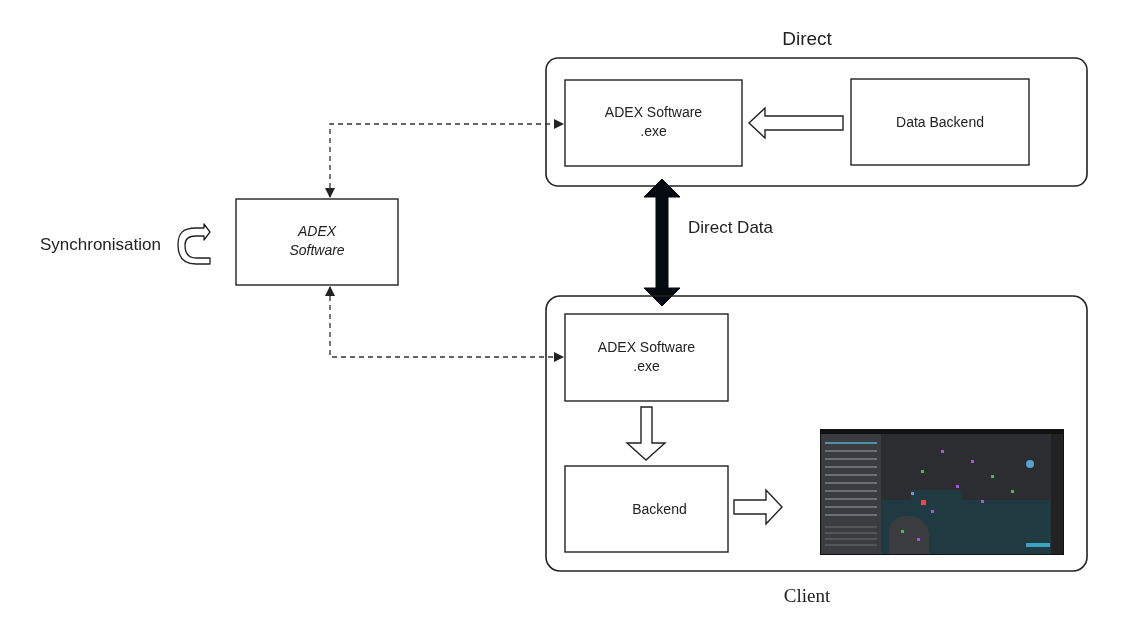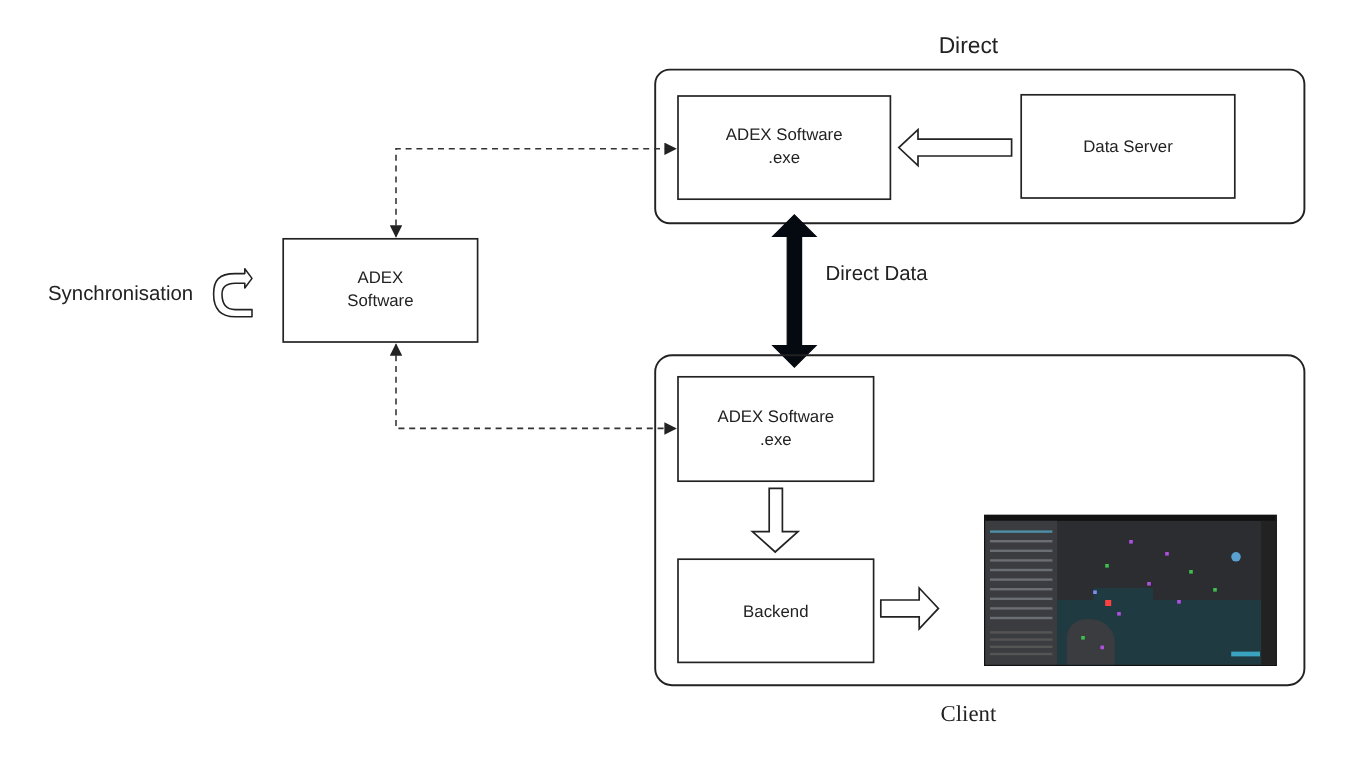--- a/index.html
+++ b/index.html
@@ -54,39 +54,39 @@
   <path d="M734,500 L766,500 L766,490 L782,507 L766,524 L766,514 L734,514 Z" fill="#fff" stroke="#222" stroke-width="1.4"></path>
 </svg>
 
 <div class="lbl group-title" style="left:747px; top:28px; width:120px;">Direct</div>
 
 <div class="lbl box-text" style="left:565px; top:103px; width:177px;">
   <div>ADEX Software</div>
   <div>.exe</div>
 </div>
 
-<div class="lbl box-text" style="left:851px; top:113px; width:178px;">Data Server</div>
+<div class="lbl box-text" style="left:851px; top:113px; width:178px;">Data Backend</div>
 
-<div class="lbl box-text" style="left:236px; top:222px; width:162px;">
+<div class="lbl box-text" style="left:236px; top:222px; width:162px;font-style:italic;">
   <div>ADEX</div>
   <div>Software</div>
 </div>
 
 <div class="lbl side-text" style="left:40px; top:233px; width:140px;">Synchronisation</div>
 
 <div class="lbl side-text" style="left:688px; top:216px; width:140px;">
   <div>Direct Data</div>
 </div>
 
 <div class="lbl box-text" style="left:565px; top:338px; width:163px;">
   <div>ADEX Software</div>
   <div>.exe</div>
 </div>
 
-<div class="lbl box-text" style="left:565px; top:500px; width:163px;">Backend</div>
+<div class="lbl box-text" style="left:565px; top:500px; width:163px;padding-left:13px;">Backend</div>
 
 <div class="lbl group-title" style="left:747px; top:585px; width:120px;font-family:Liberation Serif, serif;">Client</div>
 
 <div class="thumb" title="ADEX client map display (screenshot thumbnail)">
   <div class="topbar"></div>
   <div class="sea" style="left:60px; top:70px; width:170px; height:54px; background:#1f3a40;"></div>
   <div class="sea" style="left:90px; top:60px; width:50px; height:20px; background:#1f3a40;"></div>
   <div class="sea" style="left:68px; top:86px; width:40px; height:38px; background:#3a3c40; border-radius:40% 50% 0 0;"></div>
   <div class="panel">
     <div class="row" style="top:8px; background:#4d8fa5;"></div>

